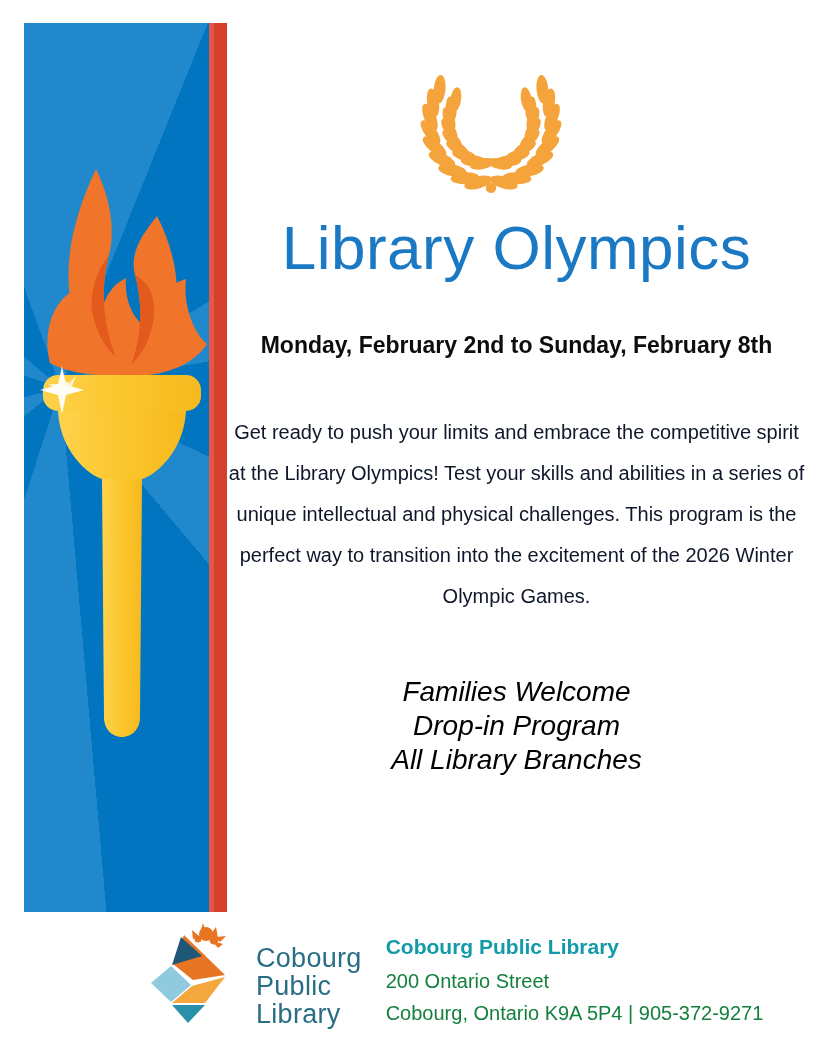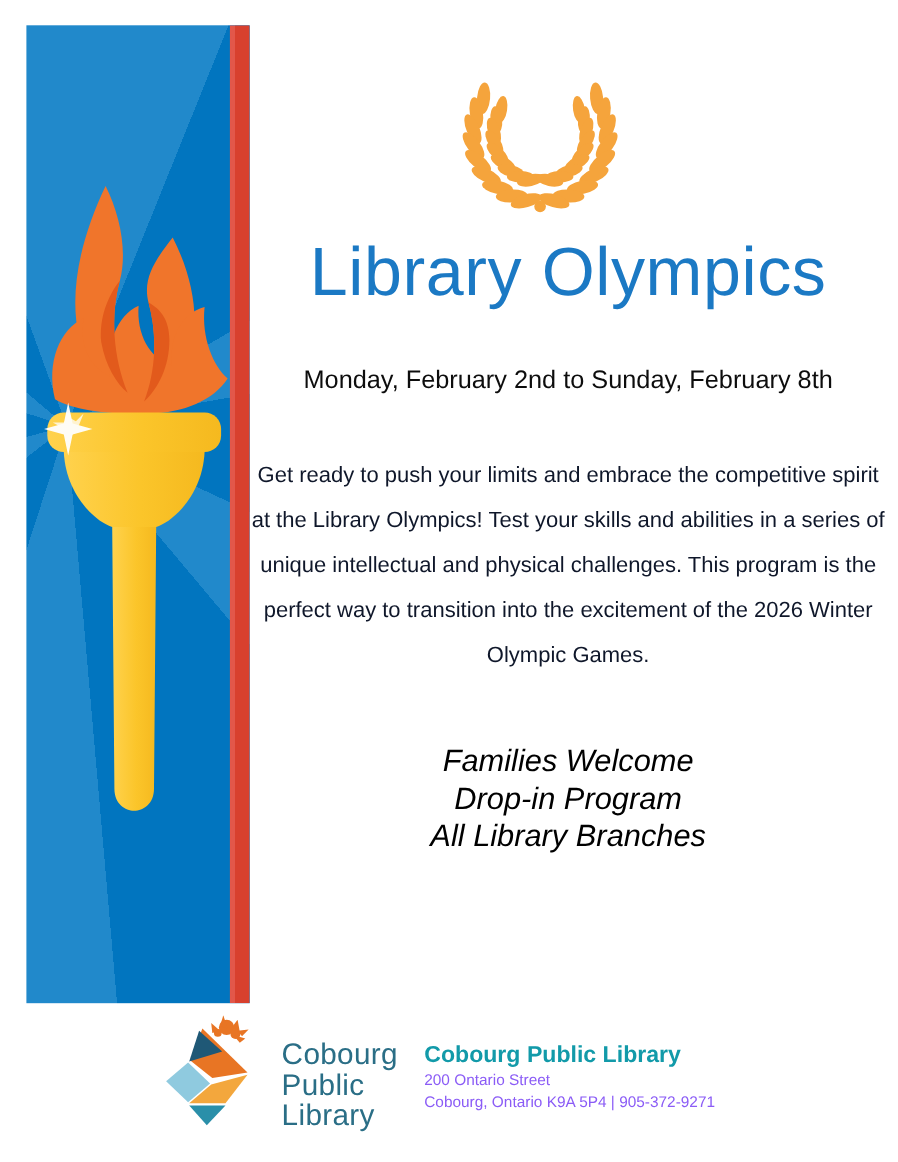--- a/index.html
+++ b/index.html
@@ -36,40 +36,40 @@
   .wreath { display:block; margin:46px auto 0; transform:translateX(-26px); }
 
   .title {
     margin-top:8px;
     font-size:62px; font-weight:400; line-height:1.15;
     color:#1b79c4; letter-spacing:.5px;
   }
 
   .schedule {
     margin-top:46px;
-    font-size:23px; font-weight:400; color:#0d0d0d; line-height:33px;
+    font-size:23px; font-weight:700; color:#0d0d0d; line-height:33px;
   }
 
   .description {
     margin:50px auto 0; max-width:578px;
     font-size:20px; color:#0f172a; line-height:41px;
   }
 
   .highlights { margin-top:58px; font-size:28px; color:#000000; line-height:34px; list-style:none;font-style:italic; }
 
   
   .footer { position:absolute; left:148px; top:918px; display:flex; align-items:center; }
   .logo-svg { margin-top:4px; }
   .logo-wordmark {
     margin:26px 0 0 24px;
     font-size:27px; line-height:28px; color:#2a6e86; text-align:left; letter-spacing:.3px;
   }
   .addr { margin:12px 0 0 24px; text-align:left; }
   .addr-name { font-size:21px; font-weight:700; color:#129aa9; }
-  .addr-line { font-size:14px; color:#8b5cf6; line-height:20px; margin-top:0; }
+  .addr-line { font-size:20px; color:#15803d; line-height:20px; margin-top:12px; }
   .addr-link { font-size:17.5px; line-height:20px; color:#2323dc; text-decoration:underline; display:inline-block; margin-top:2px; cursor:pointer; }
 </style>
 </head>
 <body>
 
 <div class="banner">
   <svg class="torch-svg" viewBox="0 0 203 889">
     <defs>
       <linearGradient id="gold" x1="0" y1="0" x2="1" y2="0">
         <stop offset="0" stop-color="#ffd24d"></stop>

